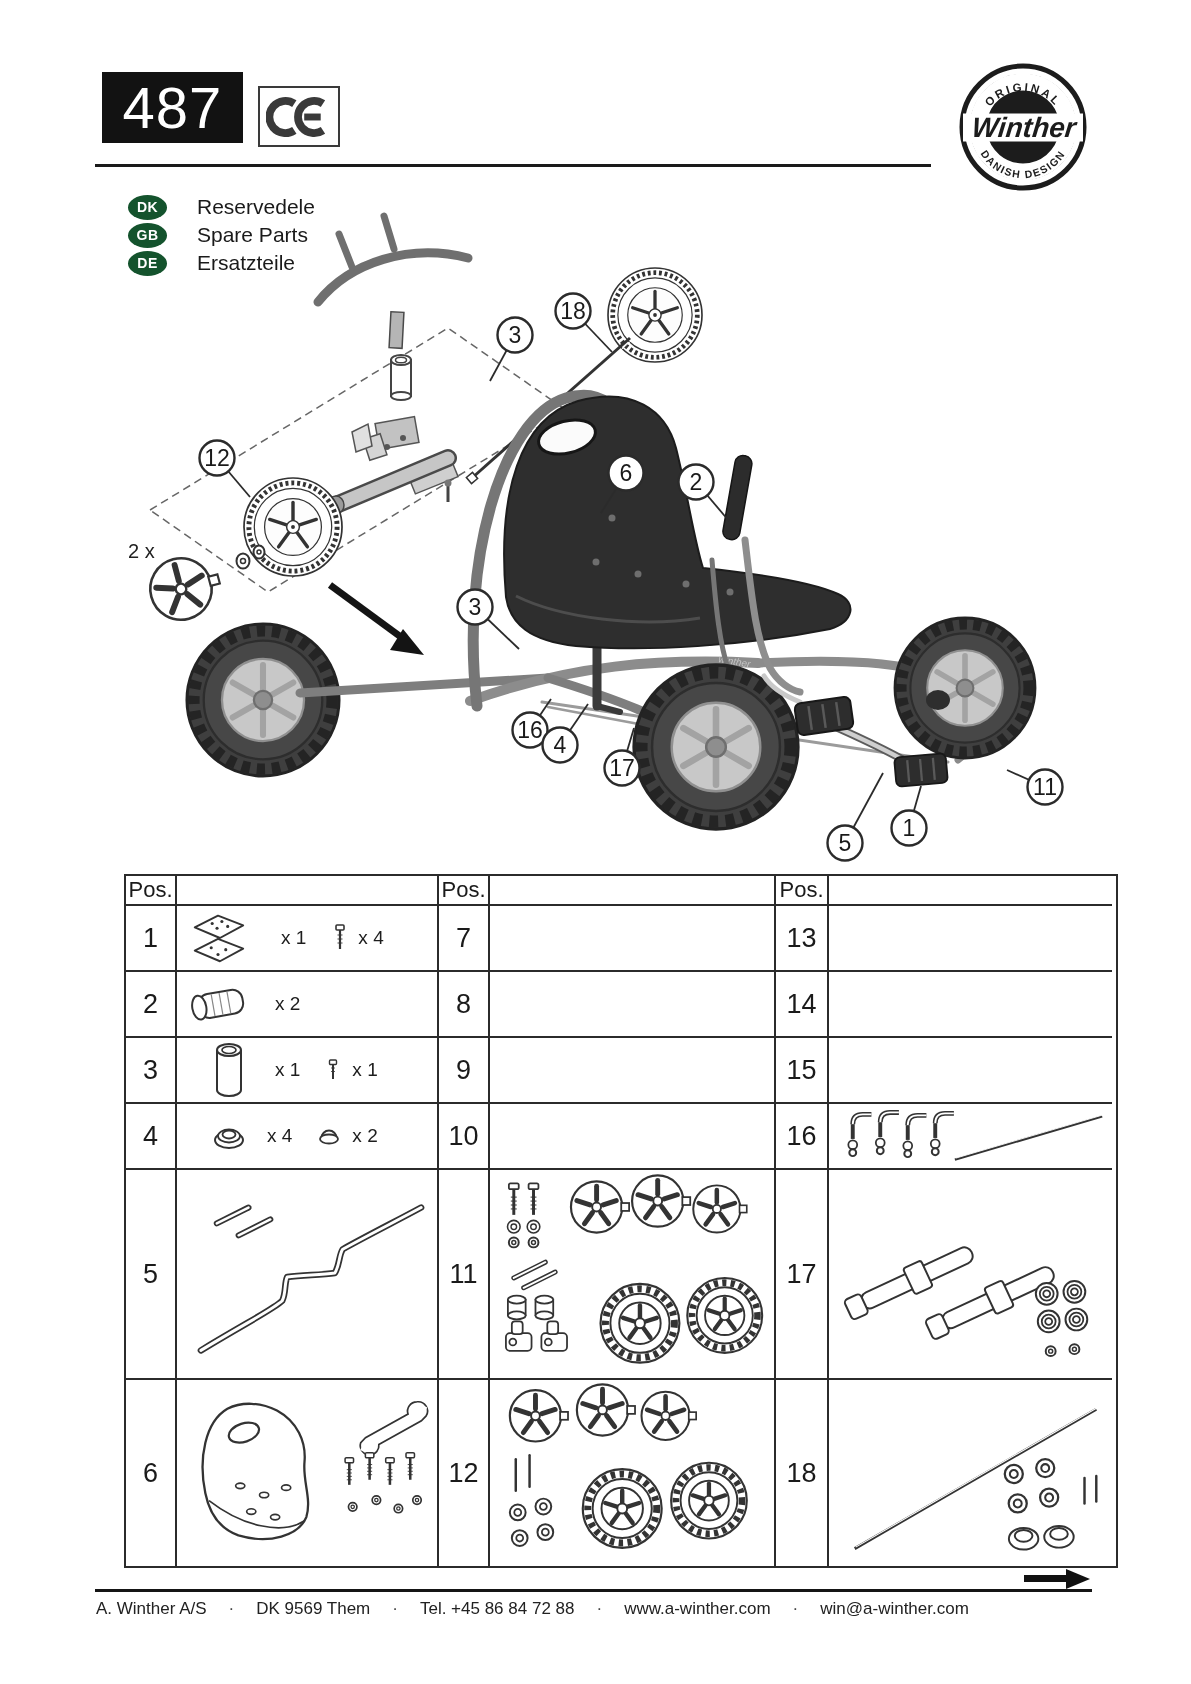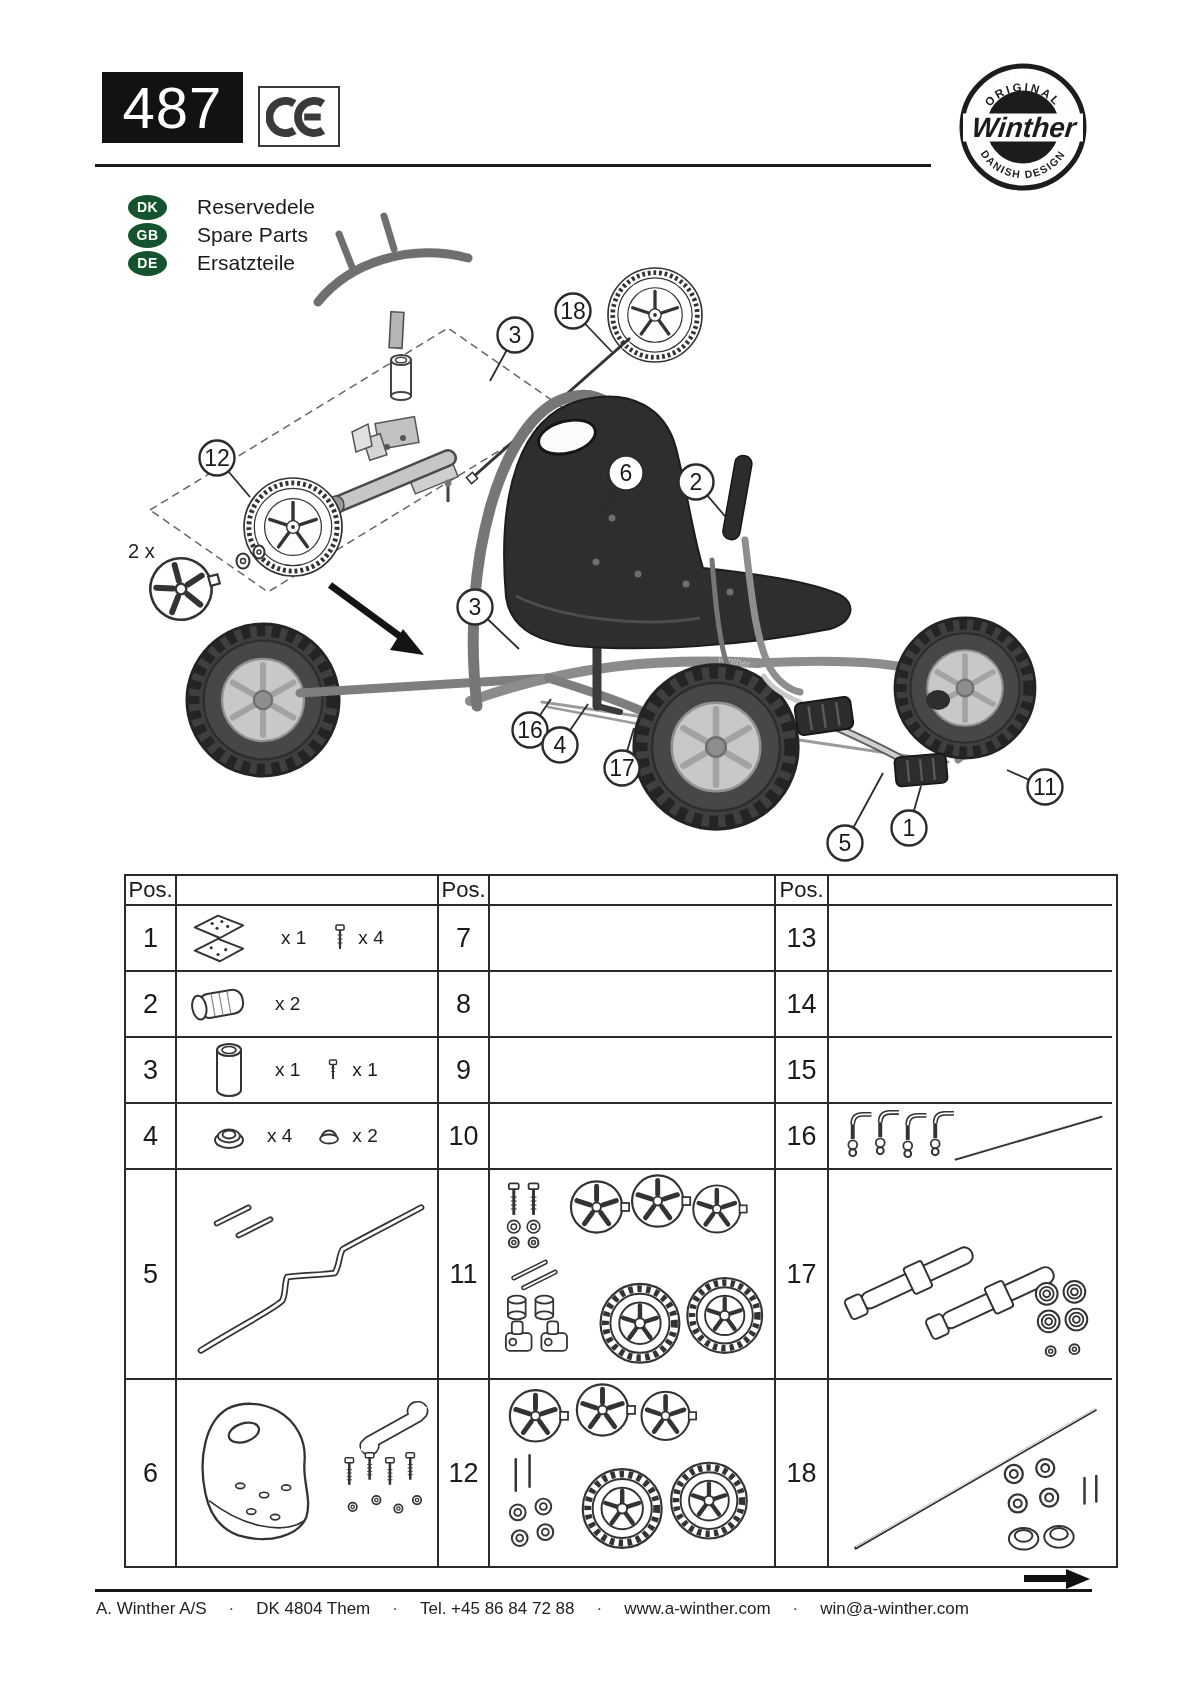--- a/index.html
+++ b/index.html
@@ -634,21 +634,21 @@
   </div>
 
   <div class="abs f-arrow">
     <div class="bar"></div>
       <div class="tri"></div>
   </div>
   <div class="abs f-rule"></div>
   <div class="abs f-text">
     <span>A. Winther A/S</span>
     <span class="dot">·</span>
-    <span>DK 4804 Them</span>
+    <span>DK 9569 Them</span>
     <span class="dot">·</span>
     <span>Tel. +45 86 84 72 88</span>
     <span class="dot">·</span>
     <span>www.a-winther.com</span>
     <span class="dot">·</span>
     <span>win@a-winther.com</span>
   </div>
 
 </div>
 

